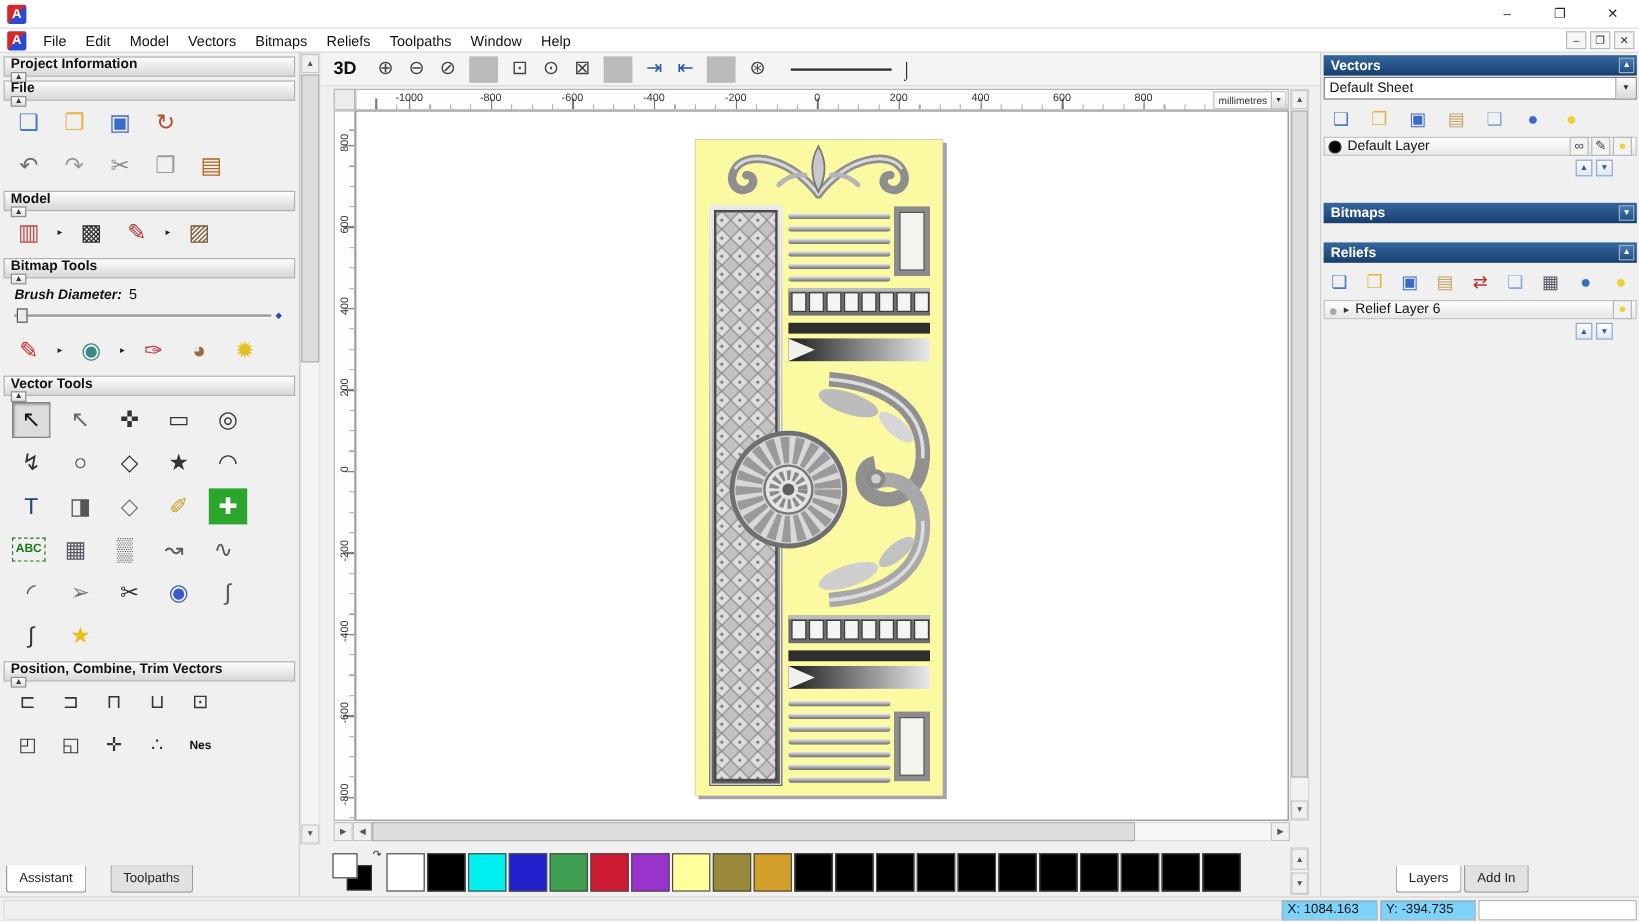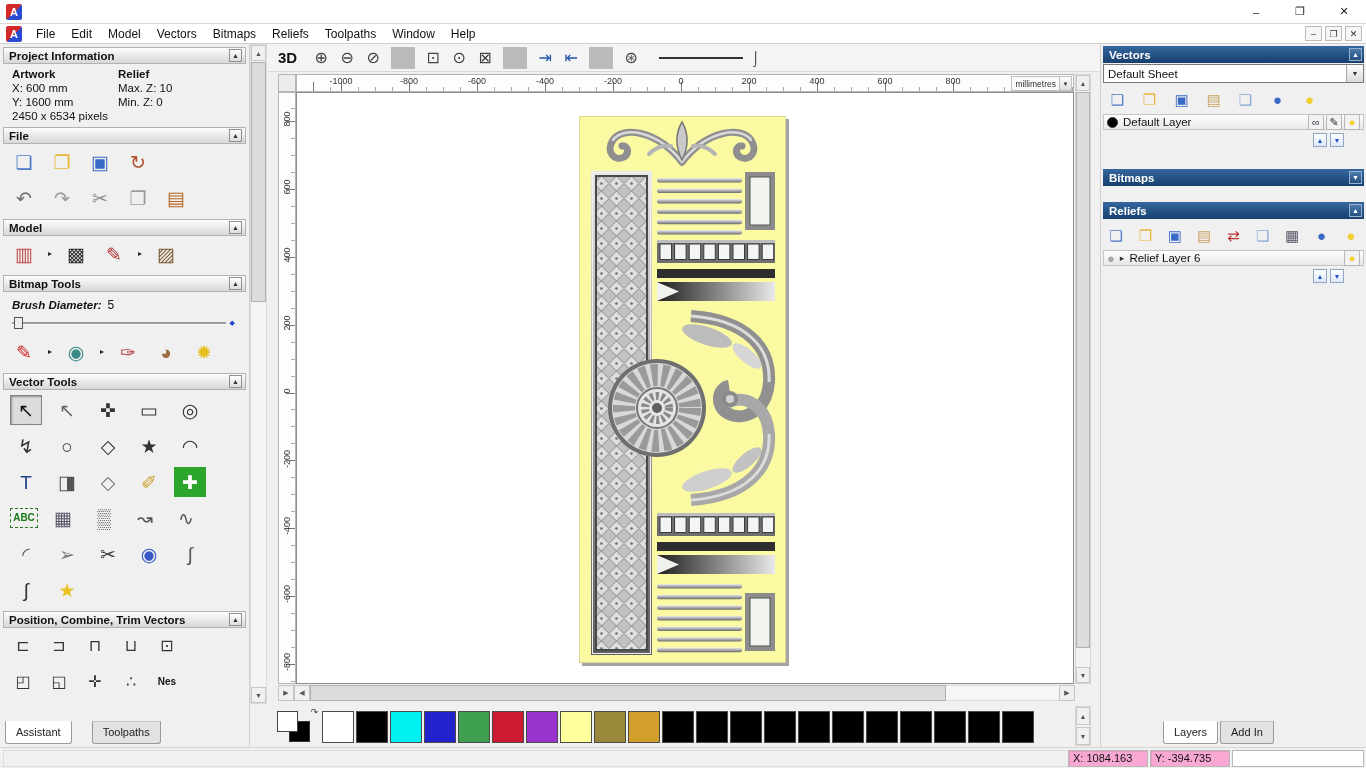--- a/index.html
+++ b/index.html
@@ -14,21 +14,21 @@
   .win-btn{width:44px;height:24px;display:flex;align-items:center;justify-content:center;font-size:11px;color:#222;}
 
   
   #menubar{position:absolute;left:0;top:24px;width:1366px;height:20px;background:#fff;border-bottom:1px solid #d0d0d0;display:flex;align-items:center;}
   .menu-item{padding:2px 8px;font-size:12px;color:#111;}
   .mdi-btns{margin-left:auto;display:flex;align-items:center;padding-right:4px;gap:3px;}
   .mdi-btn{width:17px;height:15px;border:1px solid #bbb;background:#f6f6f6;font-size:9px;display:flex;align-items:center;justify-content:center;color:#333;}
 
   
   #assistant{position:absolute;left:0;top:44px;width:250px;height:703px;background:#f0f0f0;border-right:1px solid #cfcfcf;overflow:hidden;}
-  .section-header{height:17px;margin:3px 3px 0 3px;background:linear-gradient(#fdfdfd,#d7d7d7);border:1px solid #b2b2b2;display:flex;align-items:center;justify-content:space-between;padding:0 3px 0 5px;}
+  .section-header{height:17px;margin:3px 3px 0 3px;background:linear-gradient(#fdfdfd,#d7d7d7);border:1px solid #b2b2b2;display:flex;align-items:flex-start;justify-content:space-between;padding:0 3px 0 5px;flex-direction:column;}
   .section-header .title{font-weight:bold;font-size:11.5px;}
   .collapse-btn{width:13px;height:13px;border:1px solid #8f8f8f;background:linear-gradient(#fff,#ddd);font-size:7px;display:flex;align-items:center;justify-content:center;color:#333;}
   .proj-info{display:flex;flex-wrap:wrap;padding:4px 0 2px 12px;font-size:11.5px;}
   .pi-col{display:flex;flex-direction:column;gap:2px;width:106px;}
   .pi-col b{font-size:11.5px;}
   .pi-pixels{width:100%;padding-top:2px;}
   .icon-row{display:flex;align-items:center;padding-left:8px;height:36px;gap:6px;}
   .icon{display:inline-flex;align-items:center;justify-content:center;width:32px;height:30px;font-size:19px;line-height:1;}
   .icon.mini{width:8px;font-size:8px;}
   .icon.pressed{background:#dcdcdc;border:1px solid #838383;box-shadow:inset 1px 1px 2px rgba(0,0,0,.35);}
@@ -109,21 +109,21 @@
   .updown{display:flex;justify-content:flex-end;gap:3px;padding:3px 22px 0 0;}
   .ud-btn{width:14px;height:14px;border:1px solid #8fa8c8;background:linear-gradient(#fff,#dde8f4);color:#2255cc;font-size:7px;display:flex;align-items:center;justify-content:center;}
   .eye{font-size:13px;color:#a8a8a8;}
   .expand{font-size:9px;color:#333;}
   .gap20{height:20px;}
   .gap14{height:14px;}
 
   
   #statusbar{position:absolute;left:0;top:747px;width:1366px;height:21px;background:#f0f0f0;border-top:1px solid #d5d5d5;display:flex;align-items:center;font-size:11px;}
   .status-fill{flex:1;height:17px;margin-left:3px;border:1px solid #dcdcdc;border-right:none;}
-  .status-cell{width:80px;height:17px;background:#f9a8d4;border:1px solid #b8b8b8;box-shadow:inset 1px 1px 1px rgba(0,0,0,.08);display:flex;align-items:center;padding-left:4px;margin-right:2px;}
+  .status-cell{width:80px;height:17px;background:#7dd3fc;border:1px solid #b8b8b8;box-shadow:inset 1px 1px 1px rgba(0,0,0,.08);display:flex;align-items:center;padding-left:4px;margin-right:2px;}
   .status-tail{width:132px;height:17px;background:#fff;border:1px solid #b8b8b8;margin-right:2px;}
 </style>
 </head>
 <body>
 
 <div id="app">
 
   <div id="titlebar">
     <div class="app-icon">A</div>
     <div class="win-btns">
@@ -150,33 +150,20 @@
       <div class="mdi-btn">–</div>
       <div class="mdi-btn">❐</div>
       <div class="mdi-btn">✕</div>
     </div>
   </div>
 
   <div id="assistant">
     <div class="section-header">
       <span class="title">Project Information</span>
       <span class="collapse-btn">▲</span>
-    </div>
-    <div class="proj-info">
-      <div class="pi-col">
-        <b>Artwork</b>
-        <span>X: 600 mm</span>
-        <span>Y: 1600 mm</span>
-      </div>
-      <div class="pi-col">
-        <b>Relief</b>
-        <span>Max. Z: 10</span>
-        <span>Min. Z: 0</span>
-      </div>
-      <div class="pi-pixels">2450 x 6534 pixels</div>
     </div>
 
     <div class="section-header">
       <span class="title">File</span>
       <span class="collapse-btn">▲</span>
     </div>
     <div class="icon-row">
         <span class="icon" style="color: rgb(74, 122, 200);">❏</span>
         <span class="icon" style="color: rgb(232, 180, 58);">❐</span>
         <span class="icon" style="color: rgb(58, 106, 200);">▣</span>

